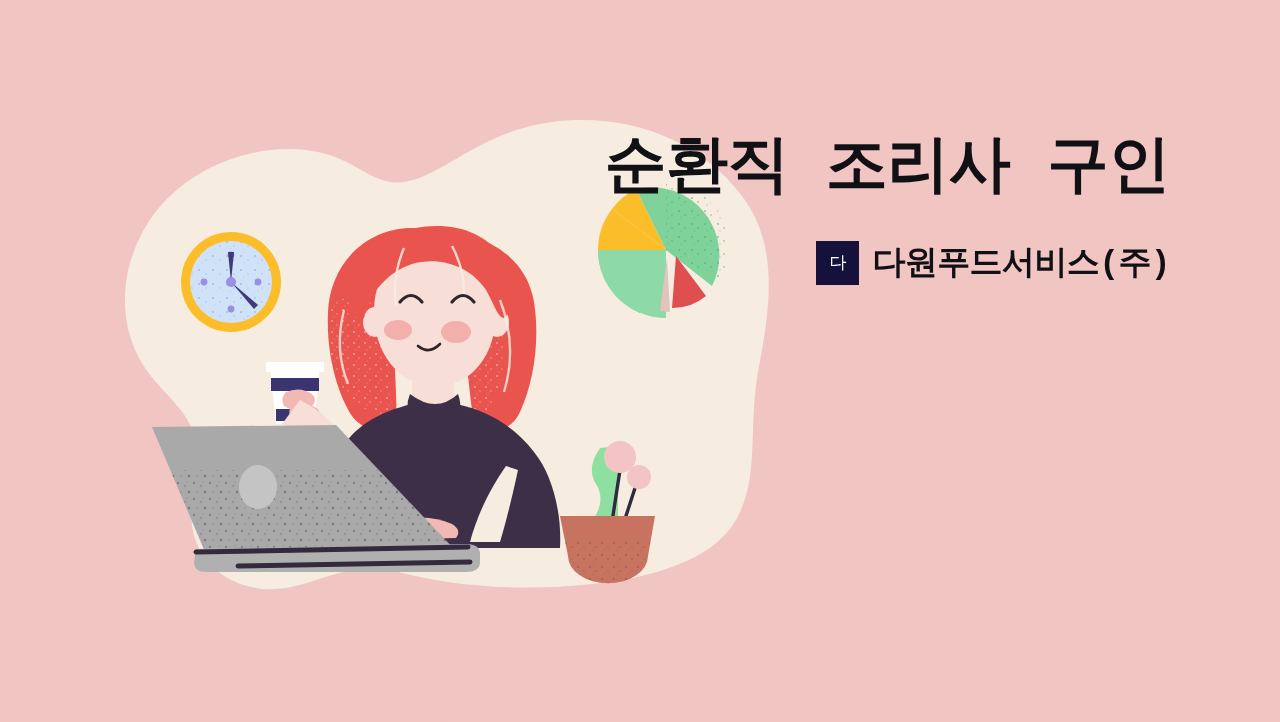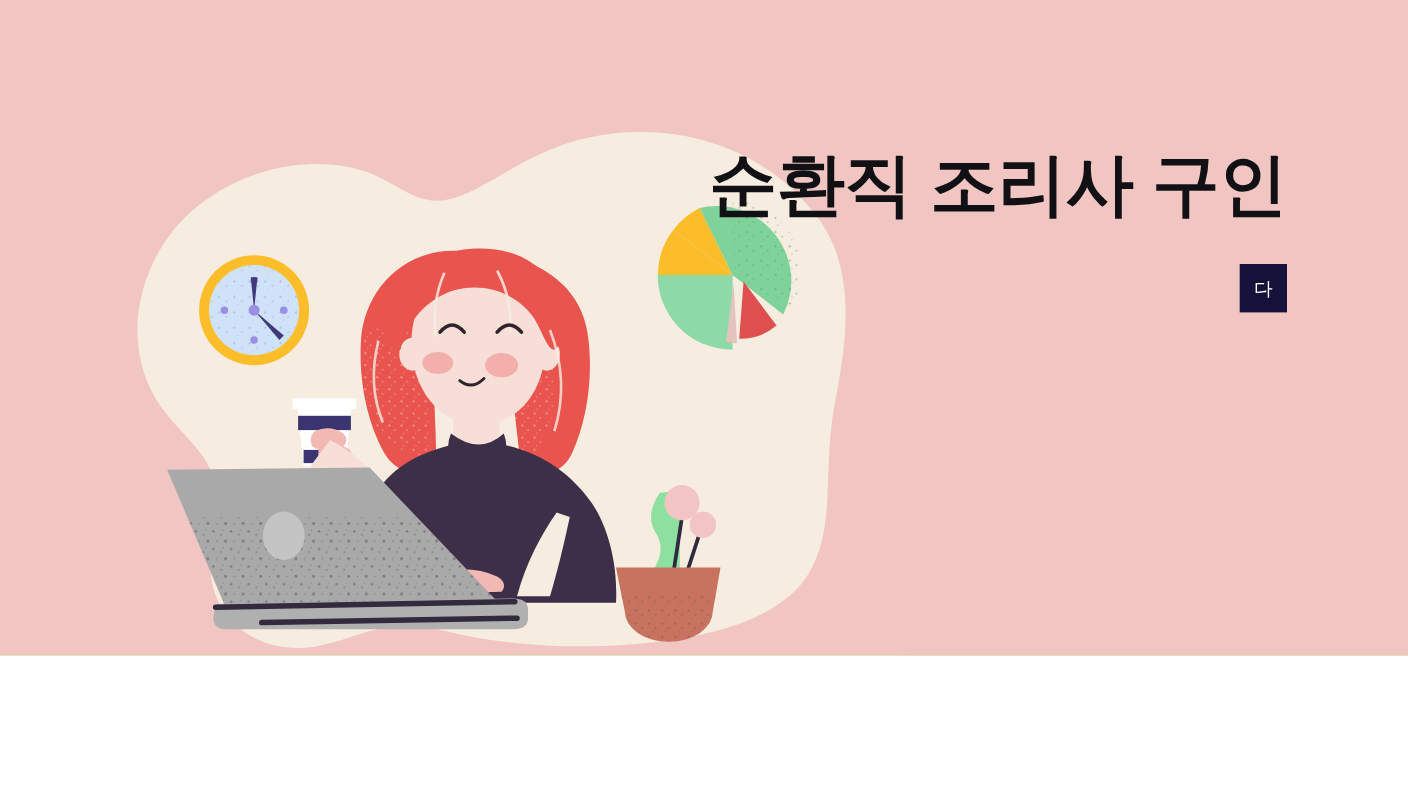--- a/index.html
+++ b/index.html
@@ -7,23 +7,24 @@
     margin: 0;
     padding: 0;
     background: #ffffff;
   }
   body {
     font-family: "Liberation Sans", "DejaVu Sans", sans-serif;
   }
   #poster {
     position: relative;
     width: 1280px;
-    height: 596px;
+    height: 722px;
     overflow: hidden;
     background: #84cc16;
+    font-family: Liberation Mono, monospace;
   }
   #artwork {
     position: absolute;
     left: 0;
     top: 0;
     width: 1280px;
     height: 722px;
     display: block;
   }
   .text-layer {
@@ -318,17 +319,18 @@
     </g>
 
     <path d="M1280 470 C 1120 500, 900 560, 700 640 C 580 690, 500 714, 440 722 L 1280 722 Z" fill="#f0c5c2"></path>
   </svg>
 
   <div class="text-layer">
     <div id="job-title">순환직 조리사 구인</div>
 
     <div id="company-row">
       <div id="company-logo">다</div>
+      <div id="company-name">다원푸드서비스(주)</div>
     </div>
 
   </div>
 
 </div>
 
 </body></html>

